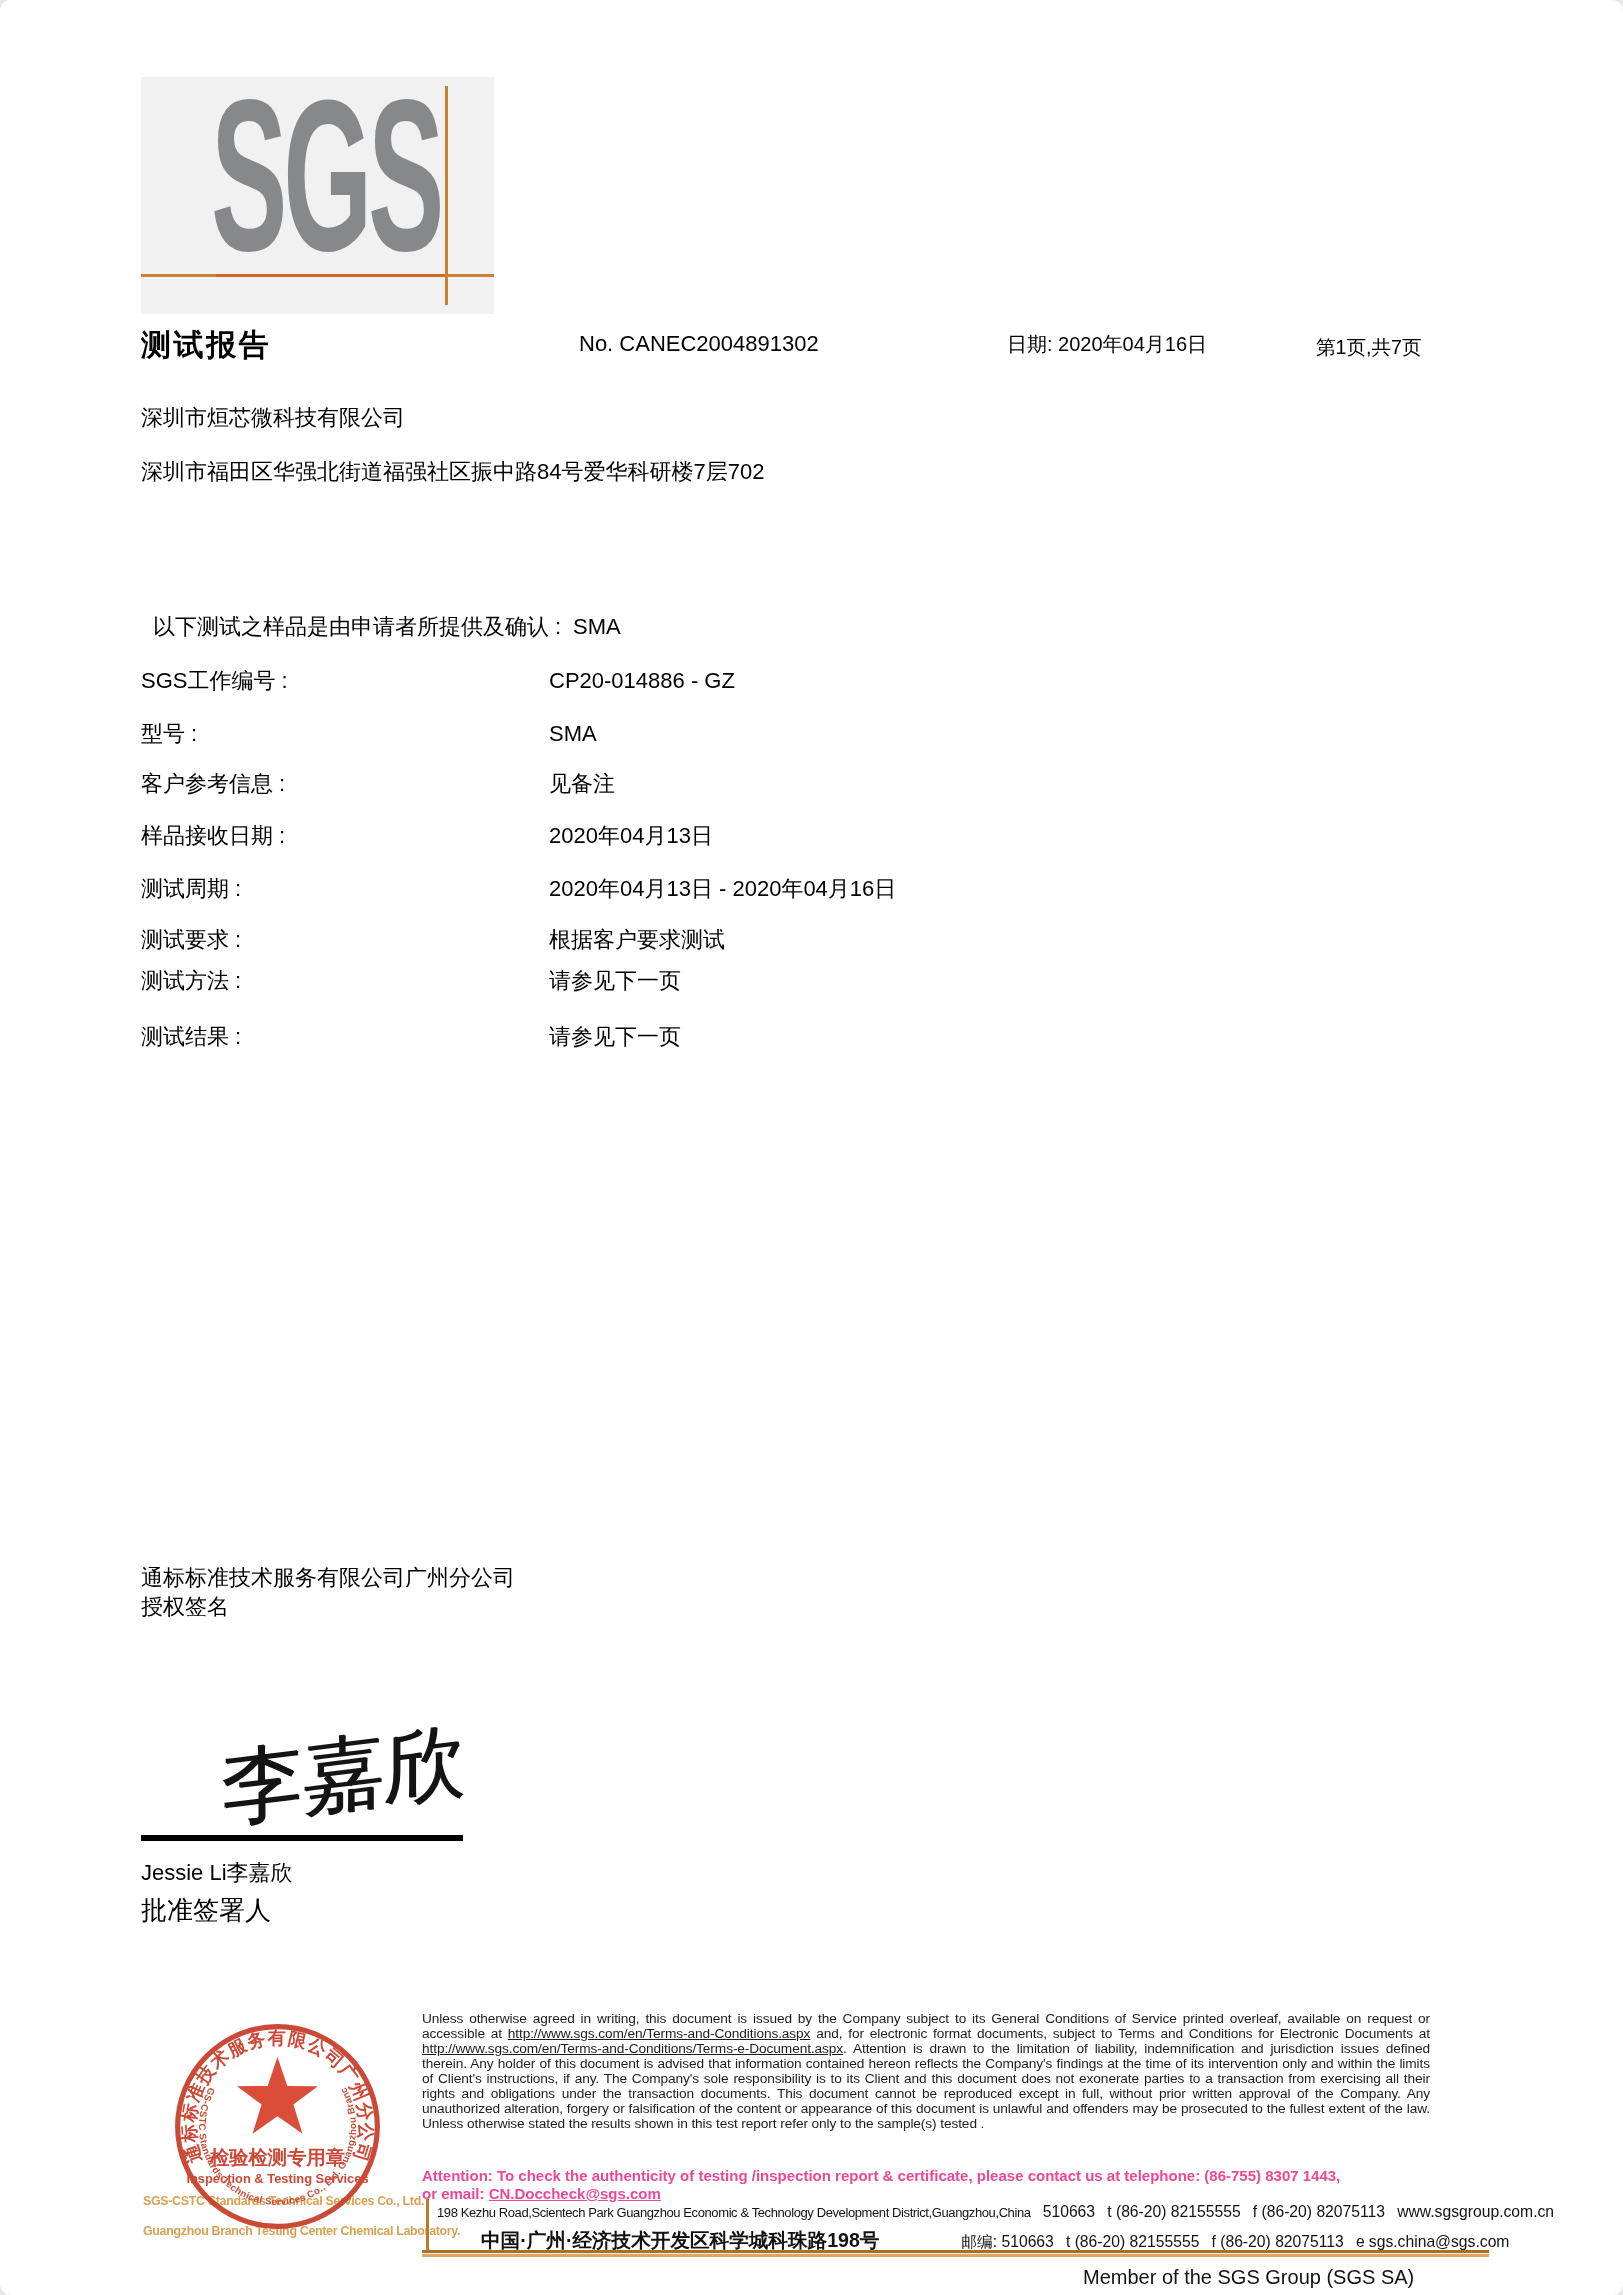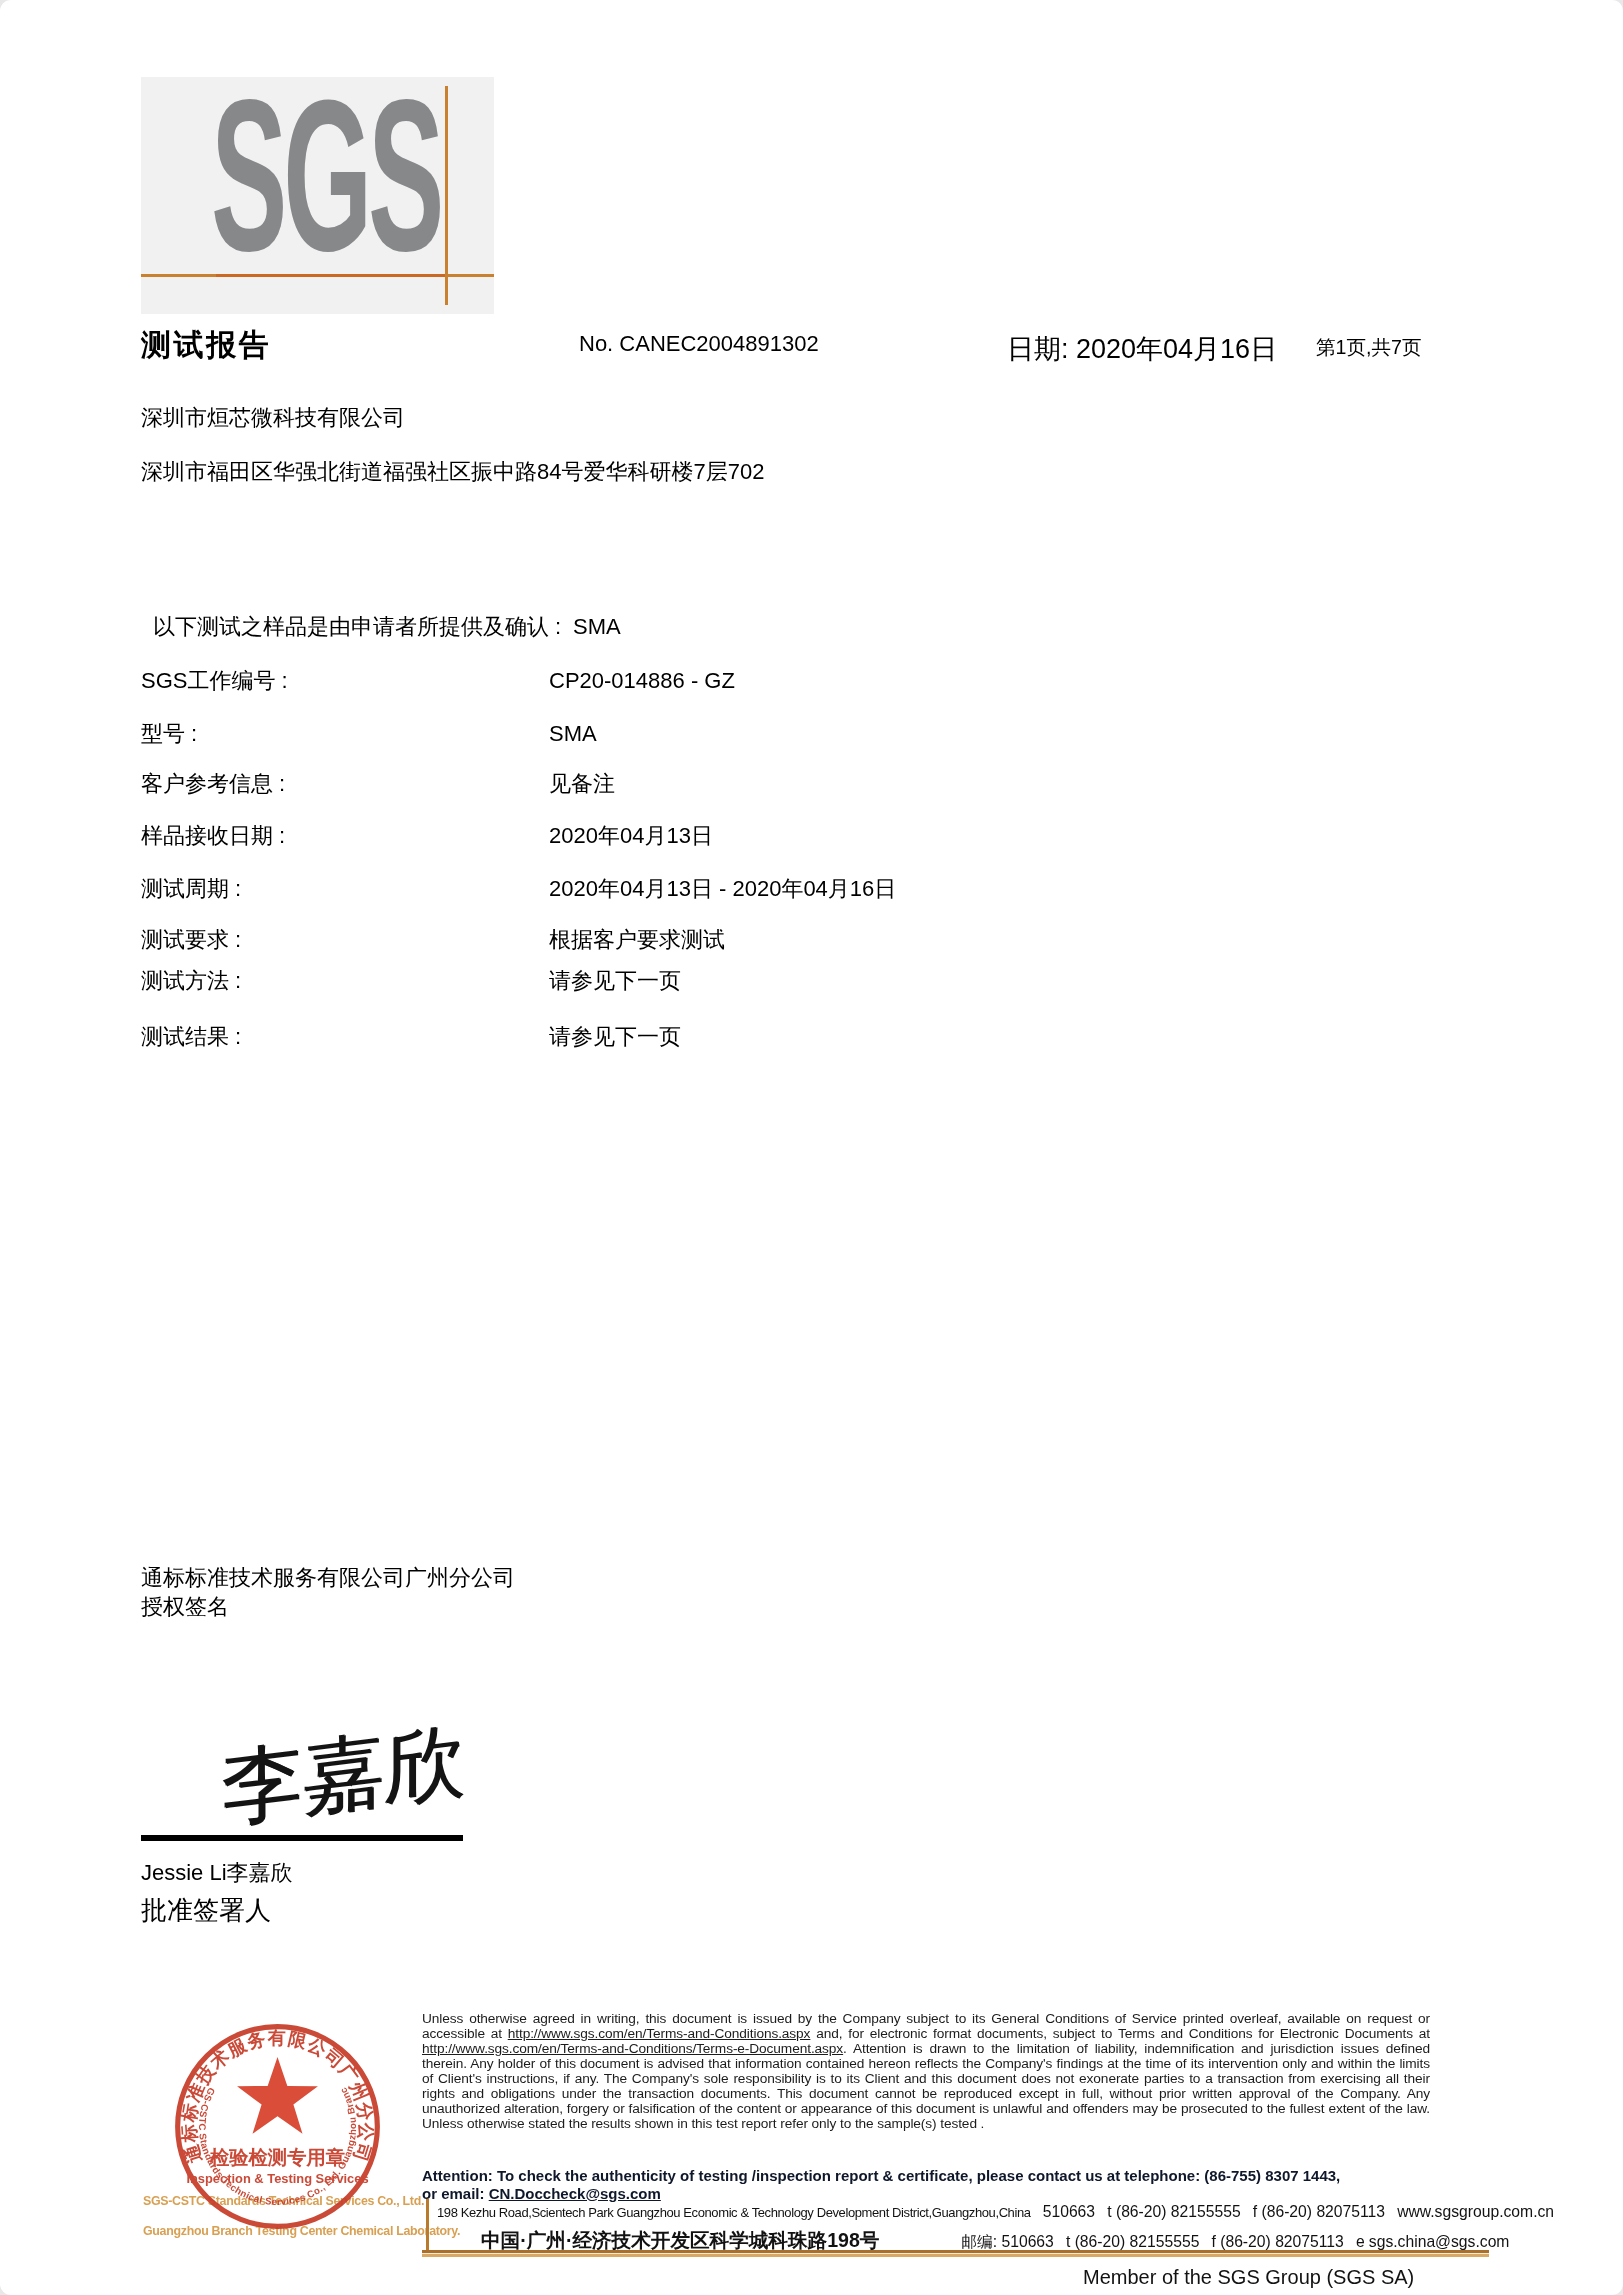--- a/index.html
+++ b/index.html
@@ -15,21 +15,21 @@
     left:211px;top:77px;font-size:216px;line-height:0.91;font-weight:bold;
     color:#87888a;transform:scaleX(0.53);transform-origin:0 0;letter-spacing:-7.9px;
     white-space:nowrap;
   }
   .logo-hline{left:141px;top:274px;width:353px;height:3.3px;background:#c9802f;}
   .logo-hline-accent{left:216px;top:274px;width:229px;height:3.3px;background:#cf5a1d;opacity:.65;}
   .logo-vline{left:445px;top:86px;width:2.6px;height:219px;background:#c9802f;}
   
   .doc-title{left:141px;top:325px;font-size:30px;font-weight:bold;letter-spacing:2.6px;}
   .report-no{left:579px;top:331px;font-size:22px;}
-  .report-date{left:1007px;top:331px;font-size:27px;}
+  .report-date{left:1007px;top:331px;font-size:20px;}
   .page-info{left:1316px;top:334px;font-size:19.6px;}
   
   .company-name{left:141px;top:403px;font-size:22px;}
   .company-address{left:141px;top:457px;font-size:22px;}
   
   .row{left:141px;font-size:22px;white-space:nowrap;}
   .row .lbl{display:inline-block;width:408px;}
   .row-intro .lbl{width:auto;margin-right:11.8px;margin-left:12px;}
   
   .sig-company{left:141px;top:1563px;font-size:22px;}
@@ -43,21 +43,21 @@
   .signer-name{left:141px;top:1858px;font-size:22px;}
   .signer-role{left:141px;top:1893px;font-size:26px;}
   
   .legal{
     left:422px;top:2011px;width:1008px;font-size:13.7px;line-height:15px;
     letter-spacing:-0.1px;text-align:justify;color:#1c1c1c;
   }
   .legal .url{text-decoration:underline;}
   .attention{
     left:422px;top:2167px;width:1021px;font-size:15px;line-height:17.7px;
-    font-weight:bold;color:#0f172a;
+    font-weight:bold;color:#ec4899;
   }
   .attention .email{text-decoration:underline;}
   
   .stamp-caption1{left:143px;top:2194px;font-size:12.4px;letter-spacing:-0.3px;color:#d8a053;white-space:nowrap;font-weight:bold;}
   .stamp-caption2{left:143px;top:2224px;font-size:12.4px;letter-spacing:-0.3px;color:#d8a053;white-space:nowrap;font-weight:bold;}
   .stamp-svg{left:168px;top:2017px;width:219px;height:219px;opacity:.93;}
   
   .vbar{left:426px;top:2199px;width:3.3px;height:58px;background:#b97a2e;}
   .addr-en{left:437px;top:2203px;white-space:nowrap;color:#121212;text-align:center;}
   .addr-en .narrow{font-size:13px;letter-spacing:-0.4px;}

